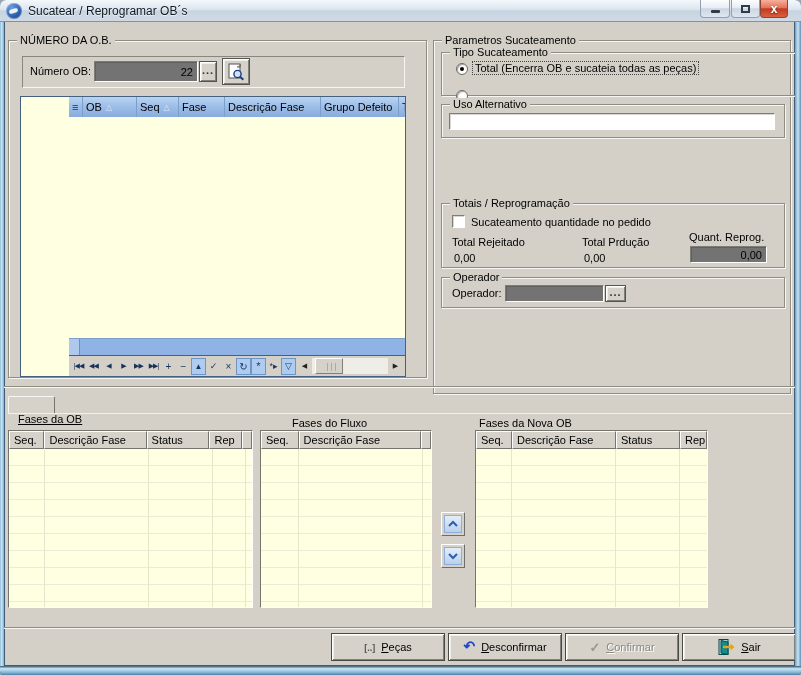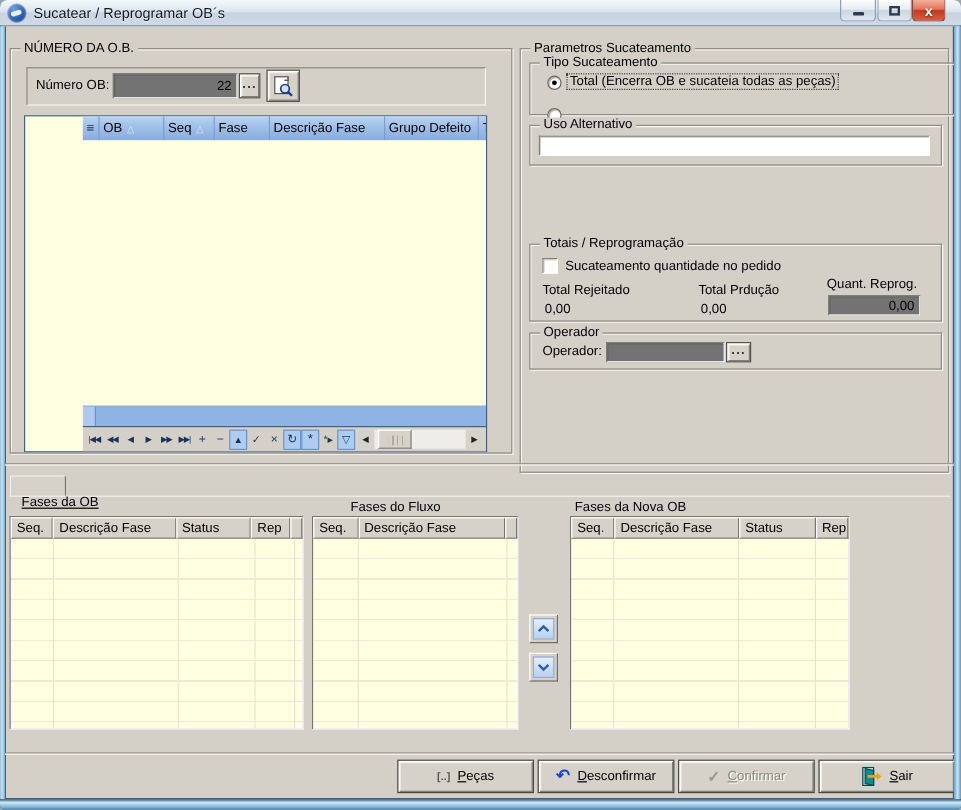--- a/index.html
+++ b/index.html
@@ -61,21 +61,21 @@
   .scr-thumb{position:absolute;left:3px;top:0;width:28px;height:16px;background:#D6D2CA;border:1px solid;border-color:#FFF #80807A #80807A #FFF;
     background-image:repeating-linear-gradient(90deg,transparent 0 3px,#AEAaa2 3px 4px);background-position:8px 4px;background-size:12px 8px;background-repeat:no-repeat;}
 
   
   .radio{width:12px;height:12px;border-radius:50%;background:#FFF;border:1px solid #6A6A62;box-shadow:inset 1px 1px 1px #A8A8A0;position:relative;}
   .radio.on:after{content:"";position:absolute;left:3px;top:3px;width:4px;height:4px;border-radius:50%;background:#000;}
   .chk{width:13px;height:13px;background:#FFF;border:1px solid;border-color:#7E7E76 #FFF #FFF #7E7E76;box-shadow:inset 1px 1px 0 rgba(0,0,0,.16);}
   .focus-dotted{outline:1px dotted #444;}
 
   
-  .mini-grid{border:1px solid;border-color:#75756D #FFF #FFF #75756D;background:#c4b5fd;display:flex;flex-direction:column;}
+  .mini-grid{border:1px solid;border-color:#75756D #FFF #FFF #75756D;background:#fca5a5;display:flex;flex-direction:column;}
   .mini-head{height:18px;display:flex;background:#D6D2CA;}
   .bgh{background:#D6D2CA;border:1px solid;border-color:#FFF #75756D #75756D #FFF;display:flex;align-items:center;padding:0 4px;white-space:nowrap;overflow:hidden;}
   .mini-body{flex:1;position:relative;
     background:repeating-linear-gradient(180deg,#FFFFE1 0px,#FFFFE1 16px,#ECECD6 16px,#ECECD6 17px);}
   .colsep{position:absolute;top:0;bottom:0;width:1px;background:#E6E6CE;}
 
   .chev-btn{width:24px;height:24px;background:#D6D2CA;border:1px solid;border-color:#FFF #6E6E66 #6E6E66 #FFF;padding:2px;}
   .chev-in{width:100%;height:100%;background:linear-gradient(180deg,#E4EEF9,#B9D0EC);border:1px solid #8FAFD8;display:flex;align-items:center;justify-content:center;}
 
   

